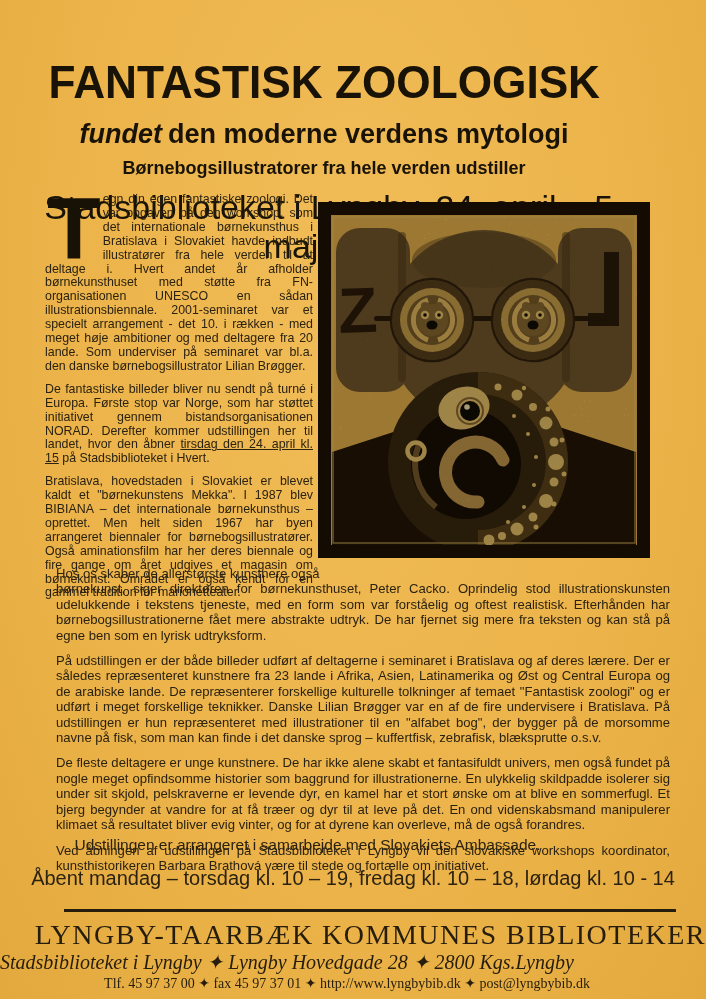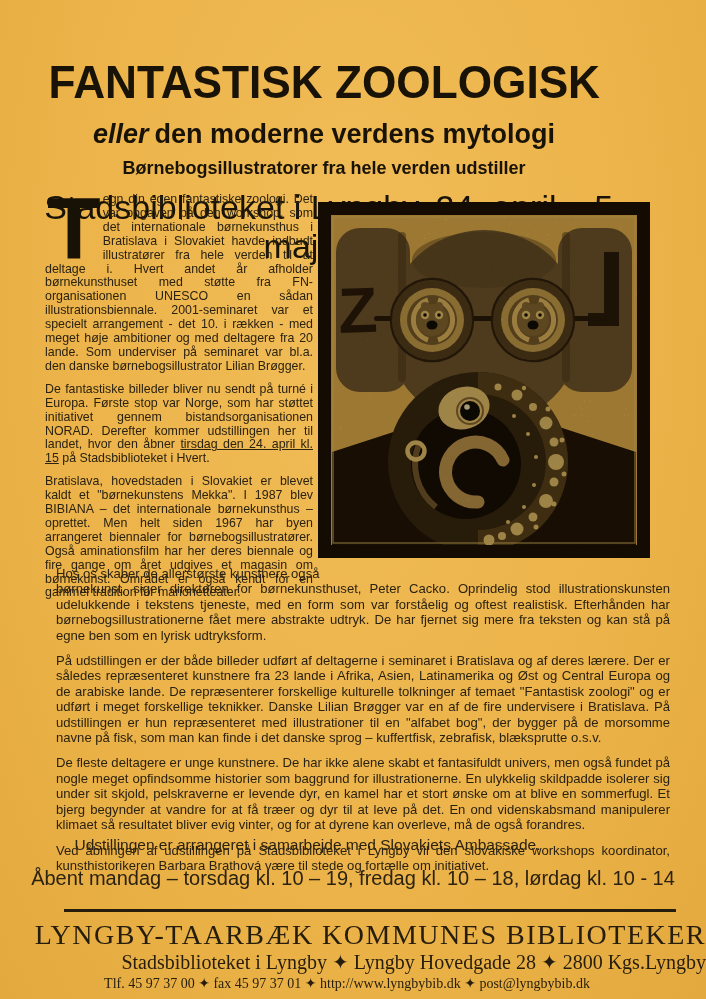--- a/index.html
+++ b/index.html
@@ -28,33 +28,33 @@
   .fulltext p{margin:0 0 10px 16px;}
   .block{display:block;}
   
   .artwork{position:absolute;left:318px;top:202px;width:332px;height:356px;margin:0;}
   
   .amb{position:absolute;top:836px;left:0;width:615px;text-align:center;font-size:15.5px;}
   .hours{position:absolute;top:867px;left:0;width:706px;text-align:center;font-size:20px;}
   .rule{position:absolute;top:909px;left:64px;width:612px;height:3px;background:#261d0d;}
   .f-org{position:absolute;top:919px;left:0;width:706px;text-align:right;
     font-family:"Liberation Serif",serif;font-size:28px;letter-spacing:1.5px;color:#261d0d;}
-  .f-addr{position:absolute;top:950px;left:0;width:706px;text-align:right;
-    font-family:"Liberation Serif",serif;font-size:20px;color:#261d0d;}
+  .f-addr{position:absolute;top:950px;left:0;width:706px;text-align:left;
+    font-family:"Liberation Serif",serif;font-size:20px;color:#261d0d;font-style:italic;}
   .f-contact{position:absolute;top:975px;left:0;width:694px;text-align:center;
     font-family:"Liberation Serif",serif;font-size:14px;color:#261d0d;}
 </style>
 </head>
 <body>
 
 <div class="page">
 
   <header class="header">
     <h1 class="title"><span class="squeeze">FANTASTISK ZOOLOGISK</span></h1>
-    <div class="sub1"><span class="it">eller</span><span>den moderne verdens mytologi</span></div>
+    <div class="sub1"><span class="it">fundet</span><span>den moderne verdens mytologi</span></div>
     <div class="sub2">Børnebogsillustratorer fra hele verden udstiller</div>
     <div class="sub3">Stadsbiblioteket i Lyngby, 24. april – 5. maj 2003</div>
   </header>
 
   <section class="col-left">
     <p><span class="dropcap">T</span><span>egn din egen fantastiske zoologi. Det var opgaven på den workshop, som det internationale børnekunsthus i Bratislava i Slovakiet havde indbudt illustratører fra hele verden til at deltage i. Hvert andet år afholder børnekunsthuset med støtte fra FN-organisationen UNESCO en sådan illustrationsbiennale. 2001-seminaret var et specielt arrangement - det 10. i rækken - med meget høje ambitioner og med deltagere fra 20 lande. Som underviser på seminaret var bl.a. den danske børnebogsillustrator Lilian Brøgger.</span></p>
     <p><span>De fantastiske billeder bliver nu sendt på turné i Europa. Første stop var Norge, som har støttet initiativet gennem bistandsorganisationen NORAD. Derefter kommer udstillingen her til landet, hvor den åbner </span><span class="u">tirsdag den 24. april kl. 15</span><span> på Stadsbiblioteket i Hvert.</span></p>
     <p>Bratislava, hovedstaden i Slovakiet er blevet kaldt et "børnekunstens Mekka". I 1987 blev BIBIANA – det internationale børnekunsthus – oprettet. Men helt siden 1967 har byen arrangeret biennaler for børnebogsillustratører. Også aminationsfilm har her deres biennale og fire gange om året udgives et magasin om børnekunst. Området er også kendt for en gammel tradition for marionetteater.</p>
   </section>
 

